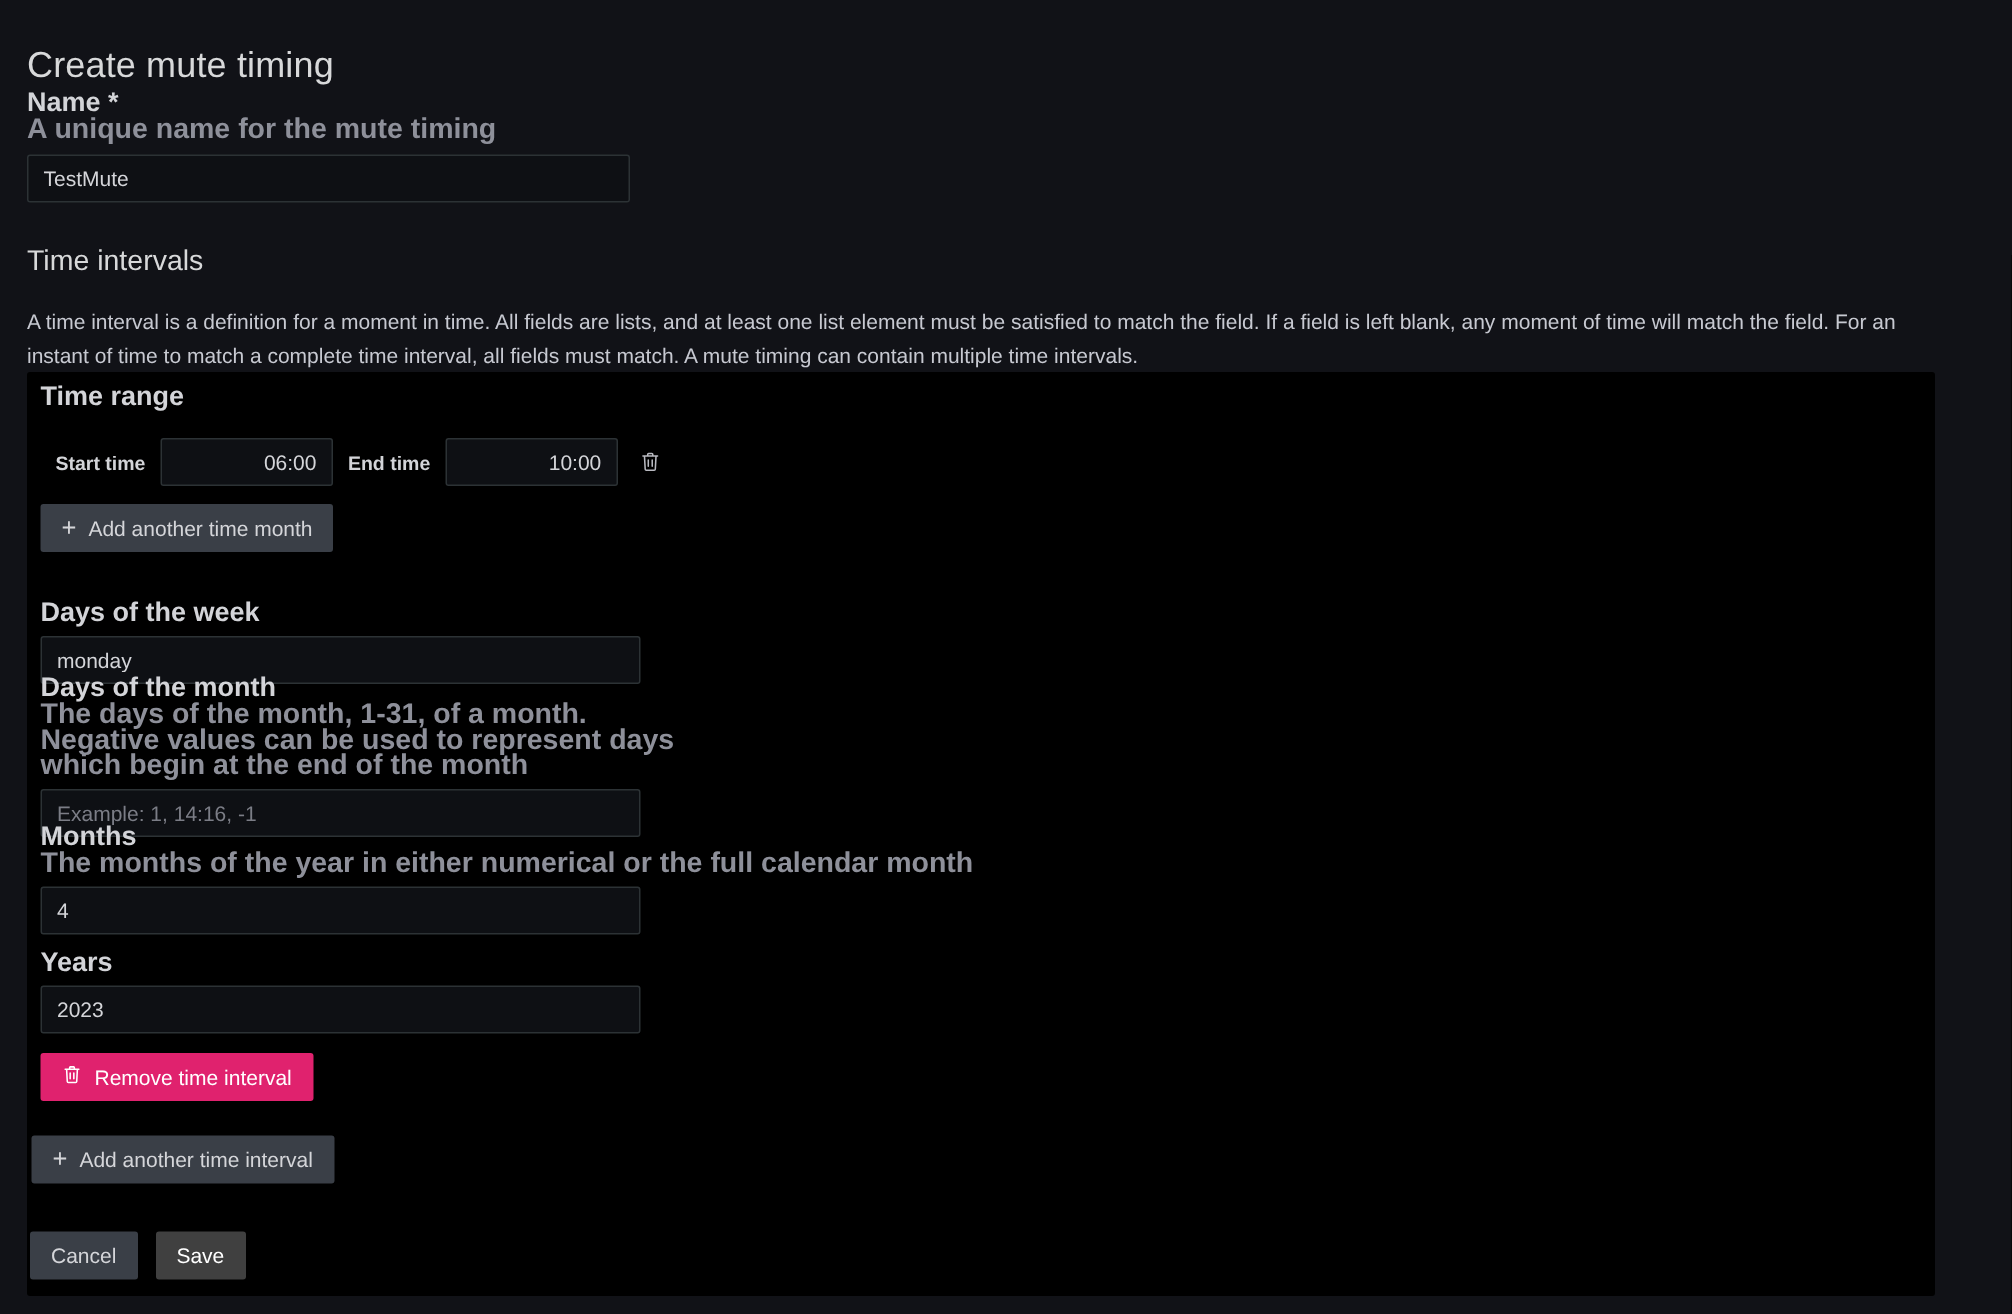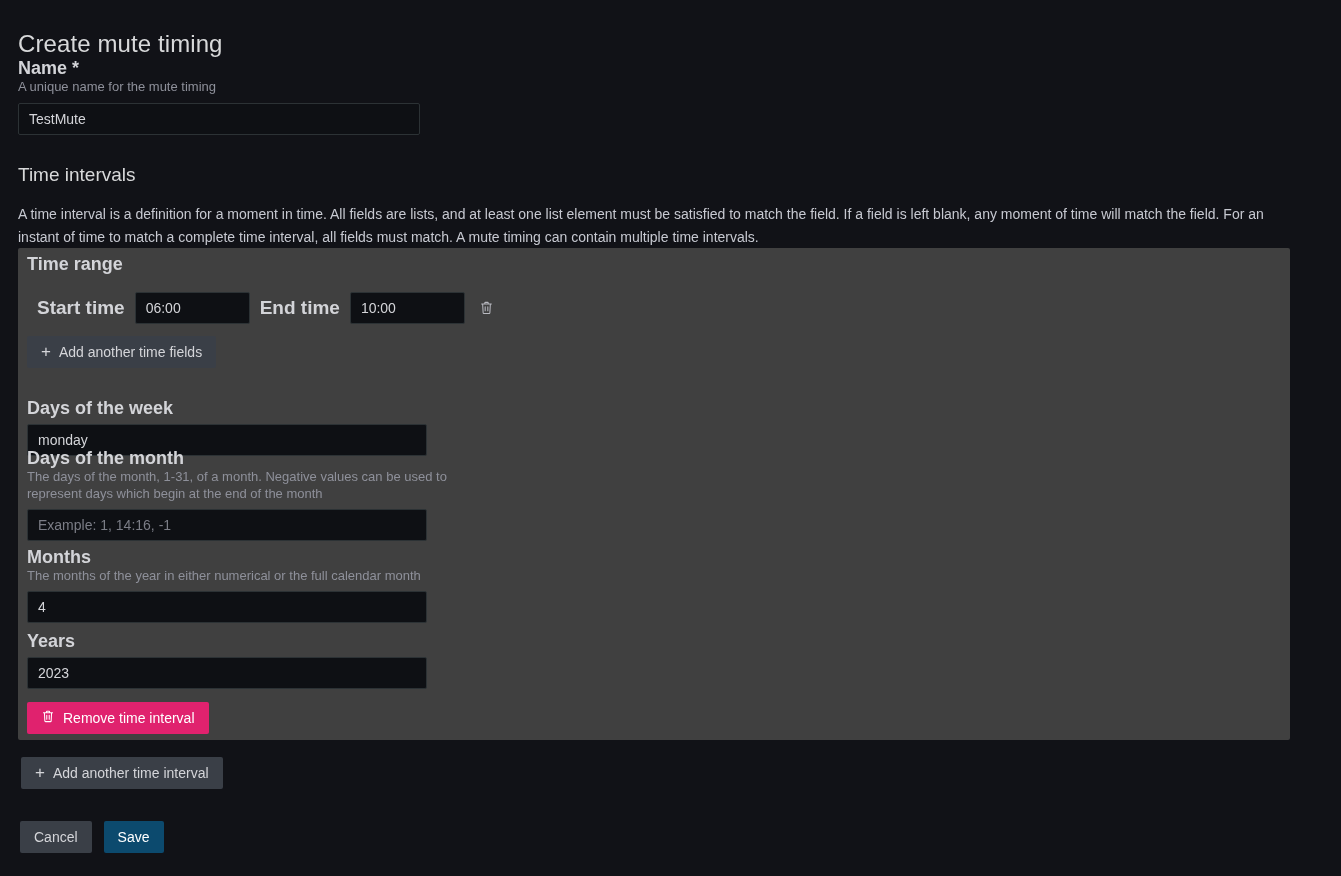--- a/index.html
+++ b/index.html
@@ -37,22 +37,22 @@
   }
 
   
   .field-label {
     font-size: 18px;
     font-weight: 700;
     color: #d3d4d8;
     line-height: 17px;
   }
   .field-desc {
-    font-size: 13px;
-    font-weight: 400;
+    font-size: 19px;
+    font-weight: 700;
     color: #8e909a;
     line-height: 17px;
   }
 
   
   .input {
     box-sizing: border-box;
     background: #0e1014;
     border: 1px solid #2c3235;
     border-radius: 2px;
@@ -96,46 +96,46 @@
     line-height: 23px;
     color: #c7c9d1;
   }
 
   
   .interval-panel {
     position: absolute;
     left: 18px;
     top: 248px;
     width: 1272px;
-    height: 492px;
-    background: #404040;
+    height: 616px;
+    background: #000000;
     border-radius: 2px;
     box-sizing: border-box;
   }
 
   .panel-inner { position: relative; width: 100%; height: 100%; }
 
   .tr-label   { position: absolute; left: 9px;  top: 8px; }
   .tr-desc    { position: absolute; left: 9px;  top: 25px; }
 
   .time-row {
     position: absolute;
     left: 9px;
     top: 44px;
     display: flex;
     align-items: center;
   }
   .inline-label {
-    font-size: 19px;
+    font-size: 13px;
     font-weight: 700;
     color: #d3d4d8;
     padding: 0 10px;
     white-space: nowrap;
   }
-  .time-input { width: 115px; }
+  .time-input { width: 115px; text-align: right; }
   .trash-btn {
     width: 32px;
     height: 32px;
     margin-left: 6px;
     background: transparent;
     border: none;
     display: flex;
     align-items: center;
     justify-content: center;
     cursor: pointer;
@@ -153,21 +153,21 @@
     padding: 0 14px;
     border: none;
     border-radius: 2px;
     font-family: "Liberation Sans", sans-serif;
     font-size: 14px;
     font-weight: 500;
     cursor: pointer;
     white-space: nowrap;
   }
   .btn-secondary { background: #3a3f47; color: #d4d5d9; }
-  .btn-primary   { background: #0c4a6e; color: #ffffff; }
+  .btn-primary   { background: #404040; color: #ffffff; }
   .btn-destructive { background: #e0226e; color: #ffffff; font-weight: 400; }
   .btn .plus {
     font-size: 17px;
     line-height: 1;
     font-weight: 400;
     position: relative;
     top: -1px;
   }
 
   .add-range-btn { position: absolute; left: 9px; top: 88px; }
@@ -230,21 +230,21 @@
           <span>
             <svg width="15" height="16" viewBox="0 0 16 17" fill="none" xmlns="http://www.w3.org/2000/svg">
               <path d="M2.8 4.3h10.4M6.2 4.3V3.1c0-.33.27-.6.6-.6h2.4c.33 0 .6.27.6.6v1.2M12.1 4.3l-.5 9.3c-.03.43-.39.77-.82.77H5.22c-.43 0-.79-.34-.82-.77l-.5-9.3M6.6 7.1v4.4M9.4 7.1v4.4" stroke="#b9bac1" stroke-width="1.1" stroke-linecap="round" stroke-linejoin="round"></path>
             </svg>
           </span>
         </button>
       </div>
 
       <button class="btn btn-secondary add-range-btn">
         <span class="plus">+</span>
-        <span>Add another time fields</span>
+        <span>Add another time month</span>
       </button>
 
       <div class="panel-field f-dow">
         <div class="field-label">Days of the week</div>
         <input class="input" type="text" value="monday" style="">
       </div>
 
       <div class="panel-field f-dom">
         <div class="field-label">Days of the month</div>
         <div class="field-desc" style="width:430px;">The days of the month, 1-31, of a month. Negative values can be used to represent days which begin at the end of the month</div>

